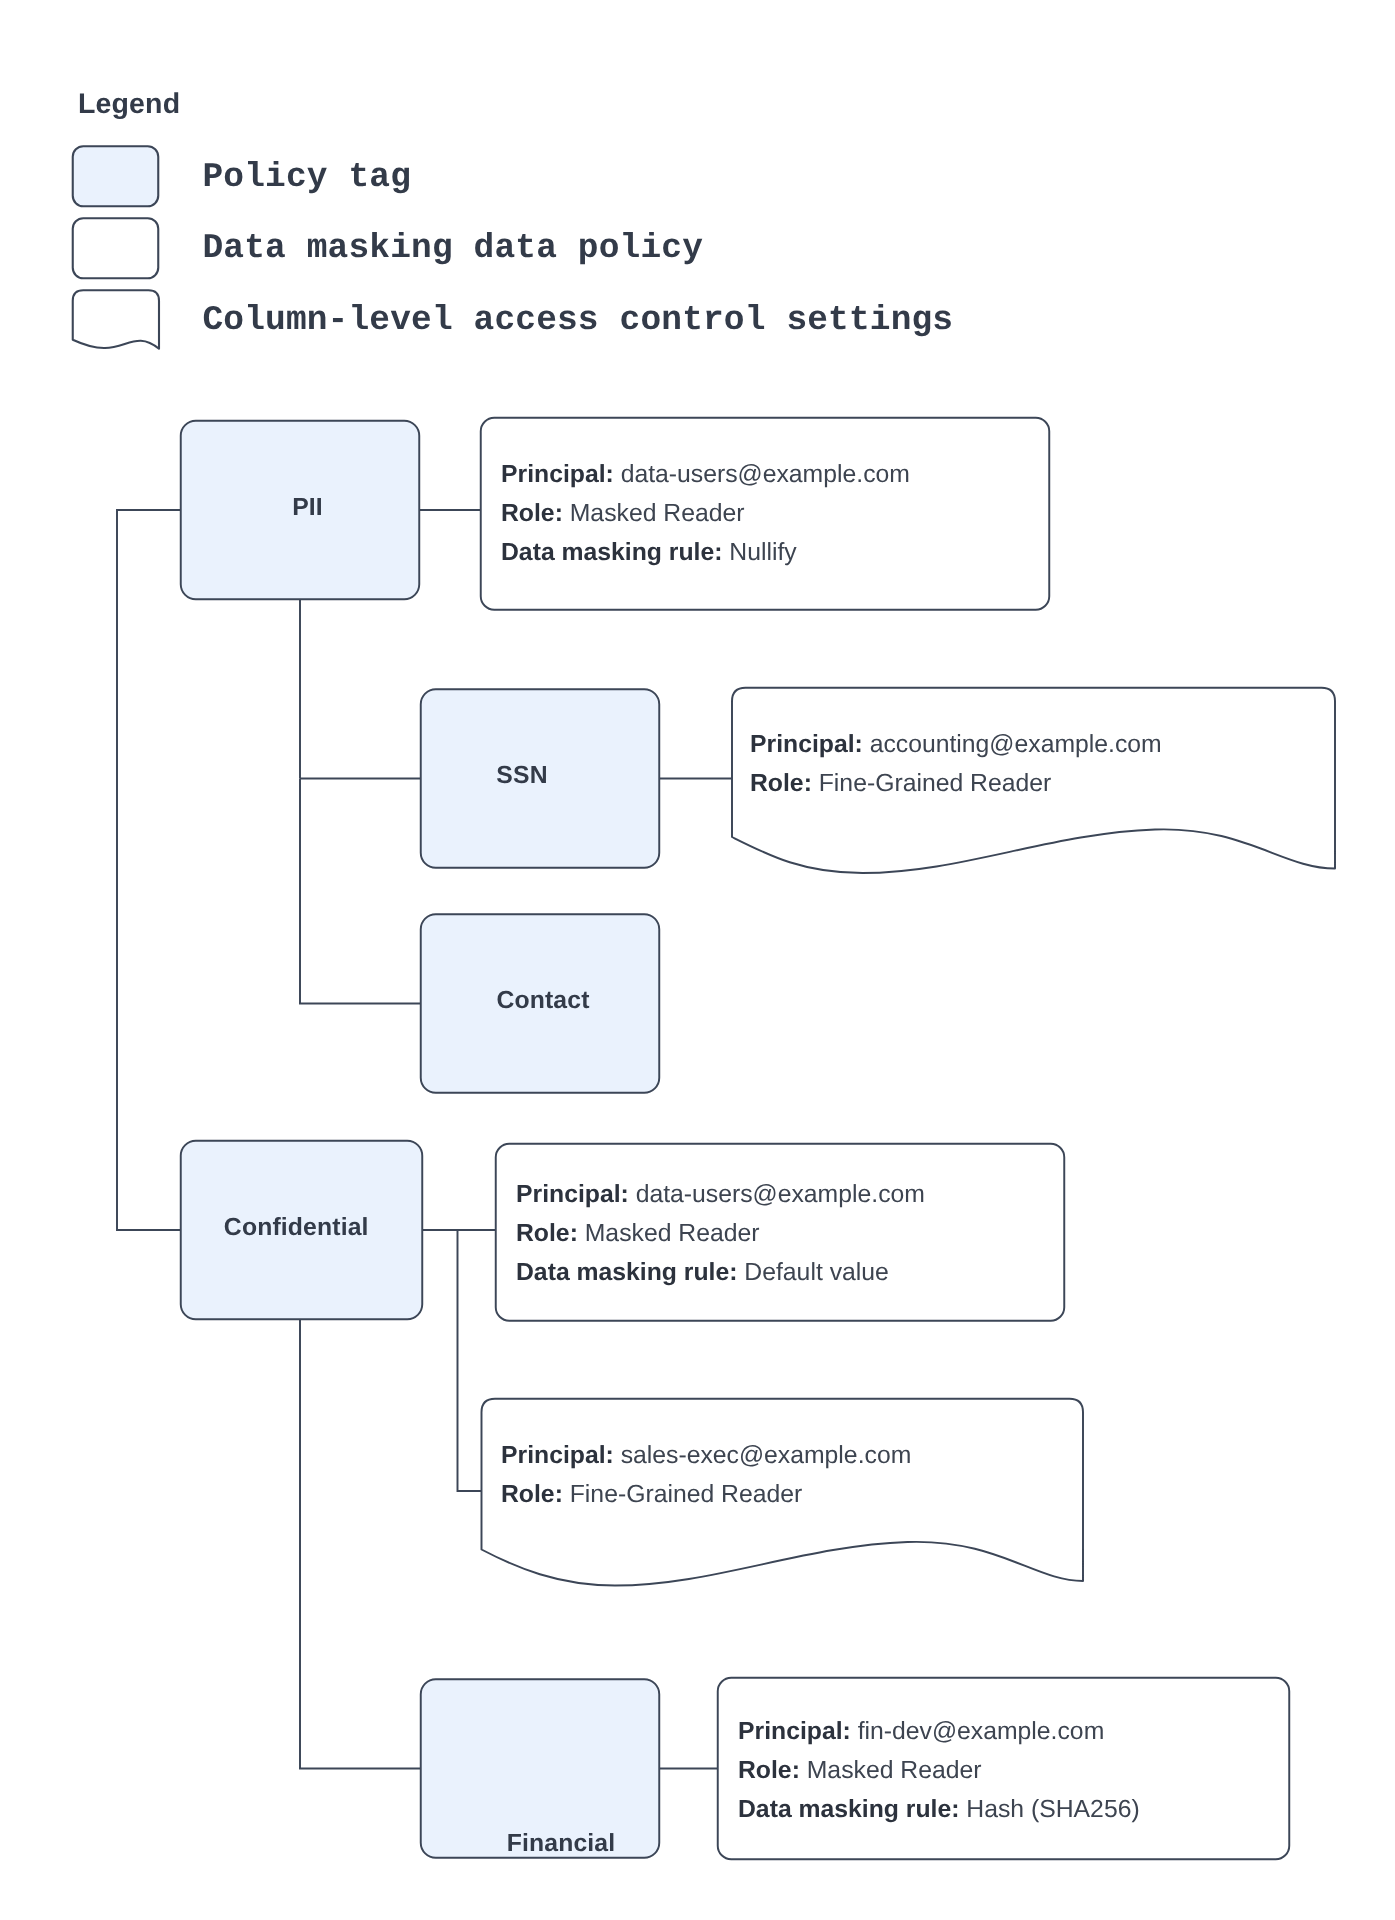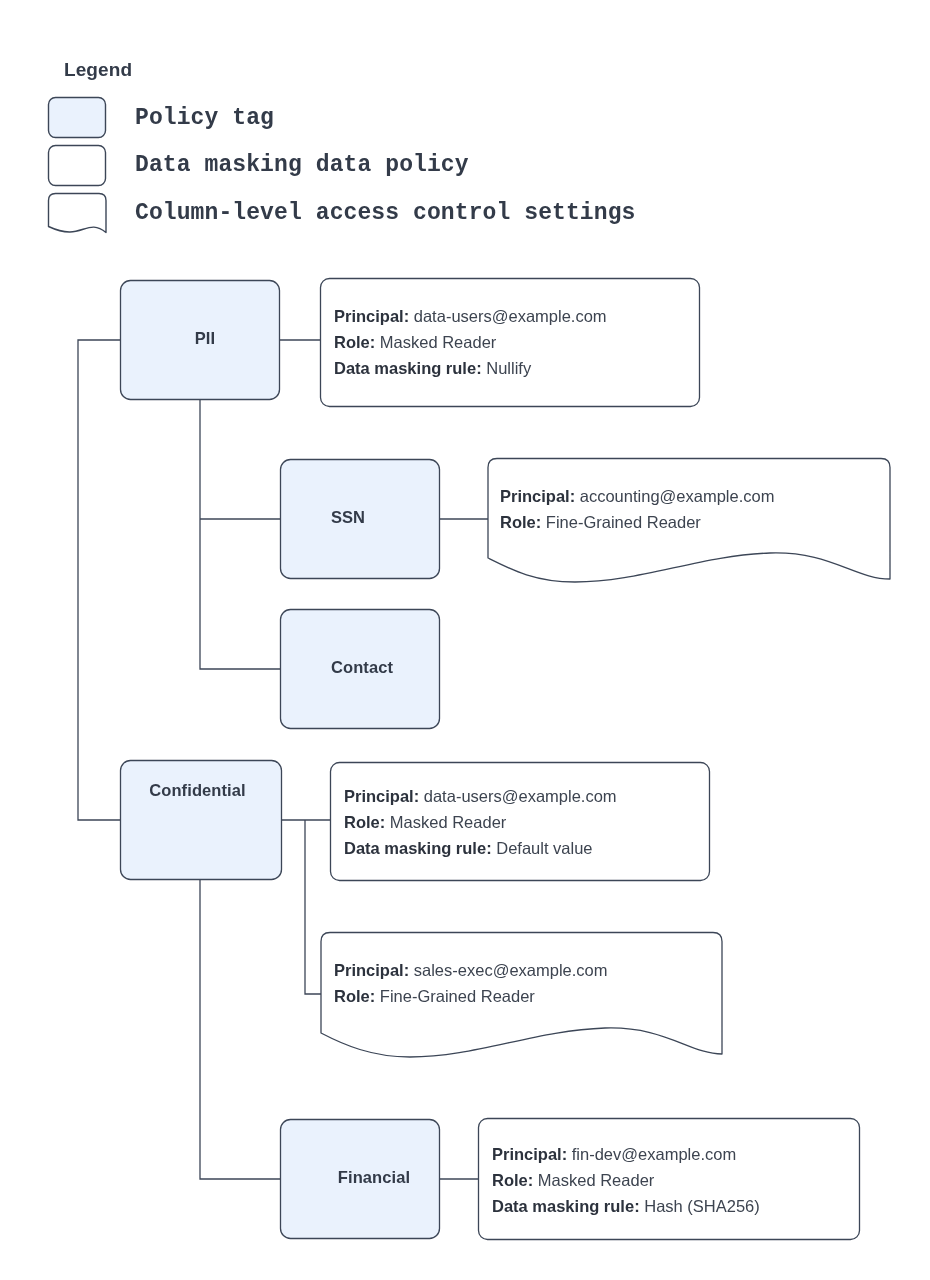--- a/index.html
+++ b/index.html
@@ -26,21 +26,20 @@
     position: absolute;
     pointer-events: none;
   }
   
   .legend-title {
     left: 52px;
     top: 59px;
     font-size: 19px;
     font-weight: bold;
     letter-spacing: 0.1px;
-    margin-left: 12px;
   }
   .legend-text {
     font-size: 23px;
     font-weight: bold;
     letter-spacing: 0.1px;
     white-space: nowrap;
     font-family: Liberation Mono, monospace;
   }
   .legend-text.l1 { left: 135px; top: 105px; }
   .legend-text.l2 { left: 135px; top: 152px; }
@@ -131,22 +130,22 @@
 </svg>
 
 <div class="lbl legend-title">Legend</div>
 <div class="lbl legend-text l1">Policy tag</div>
 <div class="lbl legend-text l2">Data masking data policy</div>
 <div class="lbl legend-text l3">Column-level access control settings</div>
 
 <div class="lbl node-label" style="left:120px; top:329px; width:170px;">PII</div>
 <div class="lbl node-label" style="left:280px; top:508px; width:136px;">SSN</div>
 <div class="lbl node-label" style="left:280px; top:658px; width:164px;">Contact</div>
-<div class="lbl node-label" style="left:120px; top:781px; width:155px;">Confidential</div>
-<div class="lbl node-label" style="left:280px; top:1168px; width:188px;">Financial</div>
+<div class="lbl node-label" style="left:120px; top:809px; width:155px;">Confidential</div>
+<div class="lbl node-label" style="left:280px; top:1220px; width:188px;">Financial</div>
 
 <div class="lbl callout-text" style="left:334px; top:303px;">
     <div><b>Principal:</b><span> data-users@example.com</span></div>
     <div><b>Role:</b><span> Masked Reader</span></div>
     <div><b>Data masking rule:</b><span> Nullify</span></div>
   </div>
 
 <div class="lbl callout-text" style="left:500px; top:483px;">
     <div><b>Principal:</b><span> accounting@example.com</span></div>
     <div><b>Role:</b><span> Fine-Grained Reader</span></div>

